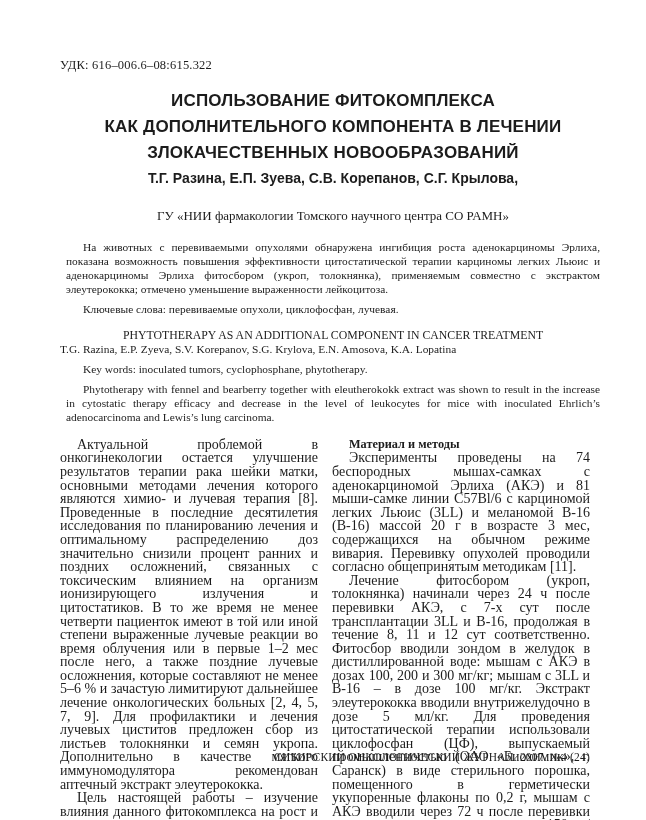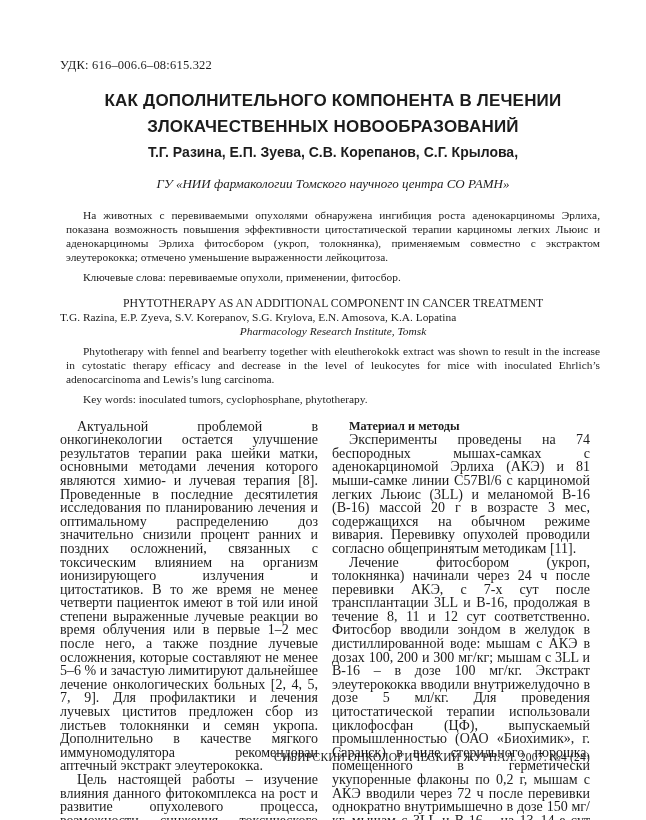--- a/index.html
+++ b/index.html
@@ -31,23 +31,22 @@
   }
   .authors {
     margin-top: 1px;
     text-align: center;
     font-family: "Liberation Sans", sans-serif;
     font-weight: bold;
     font-size: 14px;
     line-height: 23px;
   }
   .affiliation {
-    margin-top: 12px;
+    margin-top: 18px;
     text-align: center;
-    font-style: italic;
     font-size: 13px;
   }
   .abstract-ru {
     margin-top: 16px;
     font-size: 11.4px;
     line-height: 14px;
   }
   .jp {
     margin: 6px;
     text-align: justify;
@@ -91,41 +90,41 @@
   }
 </style>
 </head>
 <body>
 
 <div class="page">
 
   <div class="udc">УДК: 616–006.6–08:615.322</div>
 
   <div class="title">
+    <div>ИСПОЛЬЗОВАНИЕ  ФИТОКОМПЛЕКСА</div>
     <div>КАК ДОПОЛНИТЕЛЬНОГО КОМПОНЕНТА В ЛЕЧЕНИИ</div>
     <div>ЗЛОКАЧЕСТВЕННЫХ НОВООБРАЗОВАНИЙ</div>
   </div>
 
   <div class="authors">
     <div>Т.Г. Разина, Е.П. Зуева, С.В. Корепанов, С.Г. Крылова,</div>
   </div>
 
   <div class="affiliation">ГУ «НИИ фармакологии Томского научного центра СО РАМН»</div>
 
   <div class="abstract-ru">
     <p class="jp">На животных с перевиваемыми опухолями обнаружена ингибиция роста аденокарциномы Эрлиха, показана возможность повышения эффективности цитостатической терапии карциномы легких Льюис и аденокарциномы Эрлиха фитосбором (укроп, толокнянка), применяемым совместно с экстрактом элеутерококка; отмечено уменьшение выраженности лейкоцитоза.</p>
-    <p class="jp">Ключевые слова: перевиваемые опухоли, применении, фитосбор.</p>
+    <p class="jp">Ключевые слова: перевиваемые опухоли, циклофосфан, лучевая.</p>
   </div>
 
   <div class="en-block">
     <div class="en-title">PHYTOTHERAPY AS AN ADDITIONAL COMPONENT IN CANCER TREATMENT</div>
     <div class="en-authors">T.G. Razina, E.P. Zyeva, S.V. Korepanov, S.G. Krylova, E.N. Amosova, K.A. Lopatina</div>
-    <div class="en-affil">Pharmacology Research Institute, Tomsk</div>
+    <p class="jp">Key words: inoculated tumors, cyclophosphane, phytotherapy.</p>
     <p class="jp first">Phytotherapy with fennel and bearberry together with eleutherokokk extract was shown to result in the increase in cytostatic therapy efficacy and decrease in the level of leukocytes for mice with inoculated Ehrlich’s adenocarcinoma and Lewis’s lung carcinoma.</p>
-    <p class="jp">Key words: inoculated tumors, cyclophosphane, phytotherapy.</p>
   </div>
 
   <div class="columns">
     <div class="col">
       <p class="body-p">Актуальной проблемой в онкогинекологии остается улучшение результатов терапии рака шейки матки, основными методами лечения которого являются химио- и лучевая терапия [8]. Проведенные в последние десятилетия исследования по планированию лечения и оптимальному распределению доз значительно снизили процент ранних и поздних осложнений, связанных с токсическим влиянием на организм ионизирующего излучения и цитостатиков. В то же время не менее четверти пациенток имеют в той или иной степени выраженные лучевые реакции во время облучения или в первые 1–2 мес после него, а также поздние лучевые осложнения, которые составляют не менее 5–6 % и зачастую лимитируют дальнейшее лечение онкологических больных [2, 4, 5, 7, 9]. Для профилактики и лечения лучевых циститов предложен сбор из листьев толокнянки и семян укропа. Дополнительно в качестве мягкого иммуномодулятора рекомендован аптечный экстракт элеутерококка.</p>
       <p class="body-p">Цель настоящей работы – изучение влияния данного фитокомплекса на рост и развитие опухолевого процесса, возможности снижения токсического действия циклофосфана при их совместном применении.</p>
     </div>
     <div class="col">
       <div class="sec-heading">Материал и методы</div>
       <p class="body-p">Эксперименты проведены на 74 беспородных мышах-самках с аденокарциномой Эрлиха (АКЭ) и 81 мыши-самке линии C57Bl/6 с карциномой легких Льюис (3LL) и меланомой В-16 (В-16) массой 20 г в возрасте 3 мес, содержащихся на обычном режиме вивария. Перевивку опухолей проводили согласно общепринятым методикам [11].</p>

